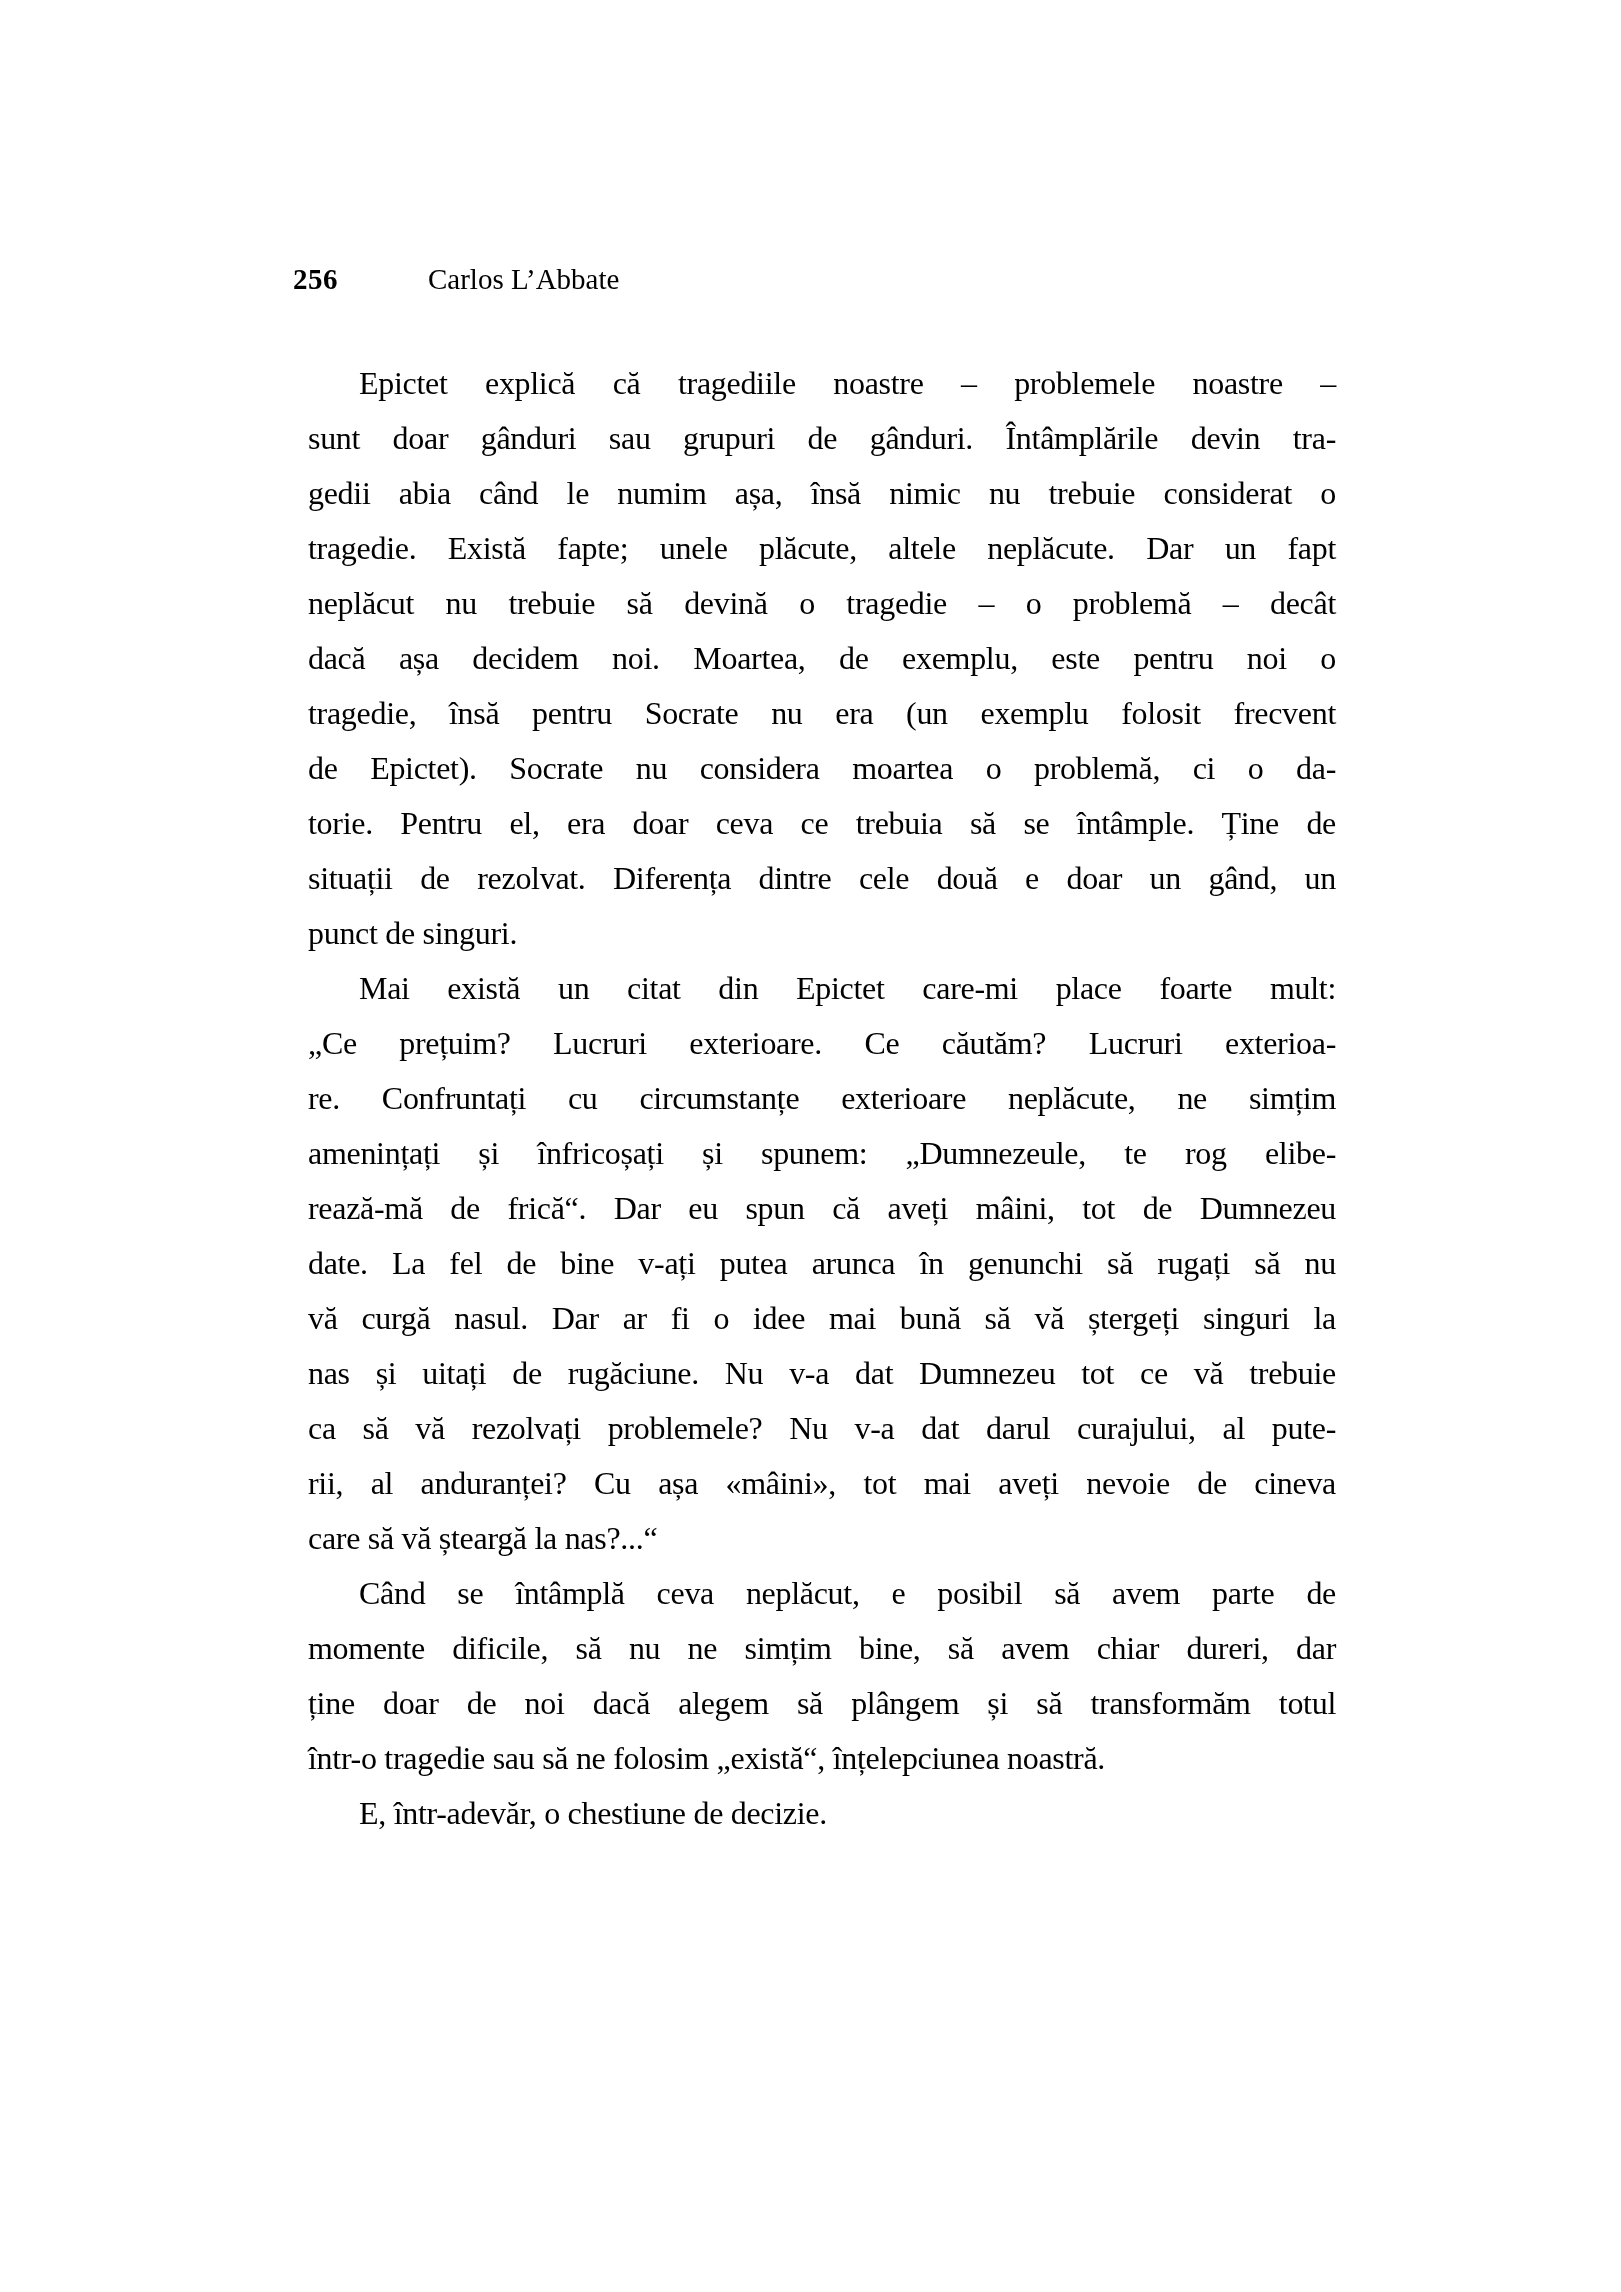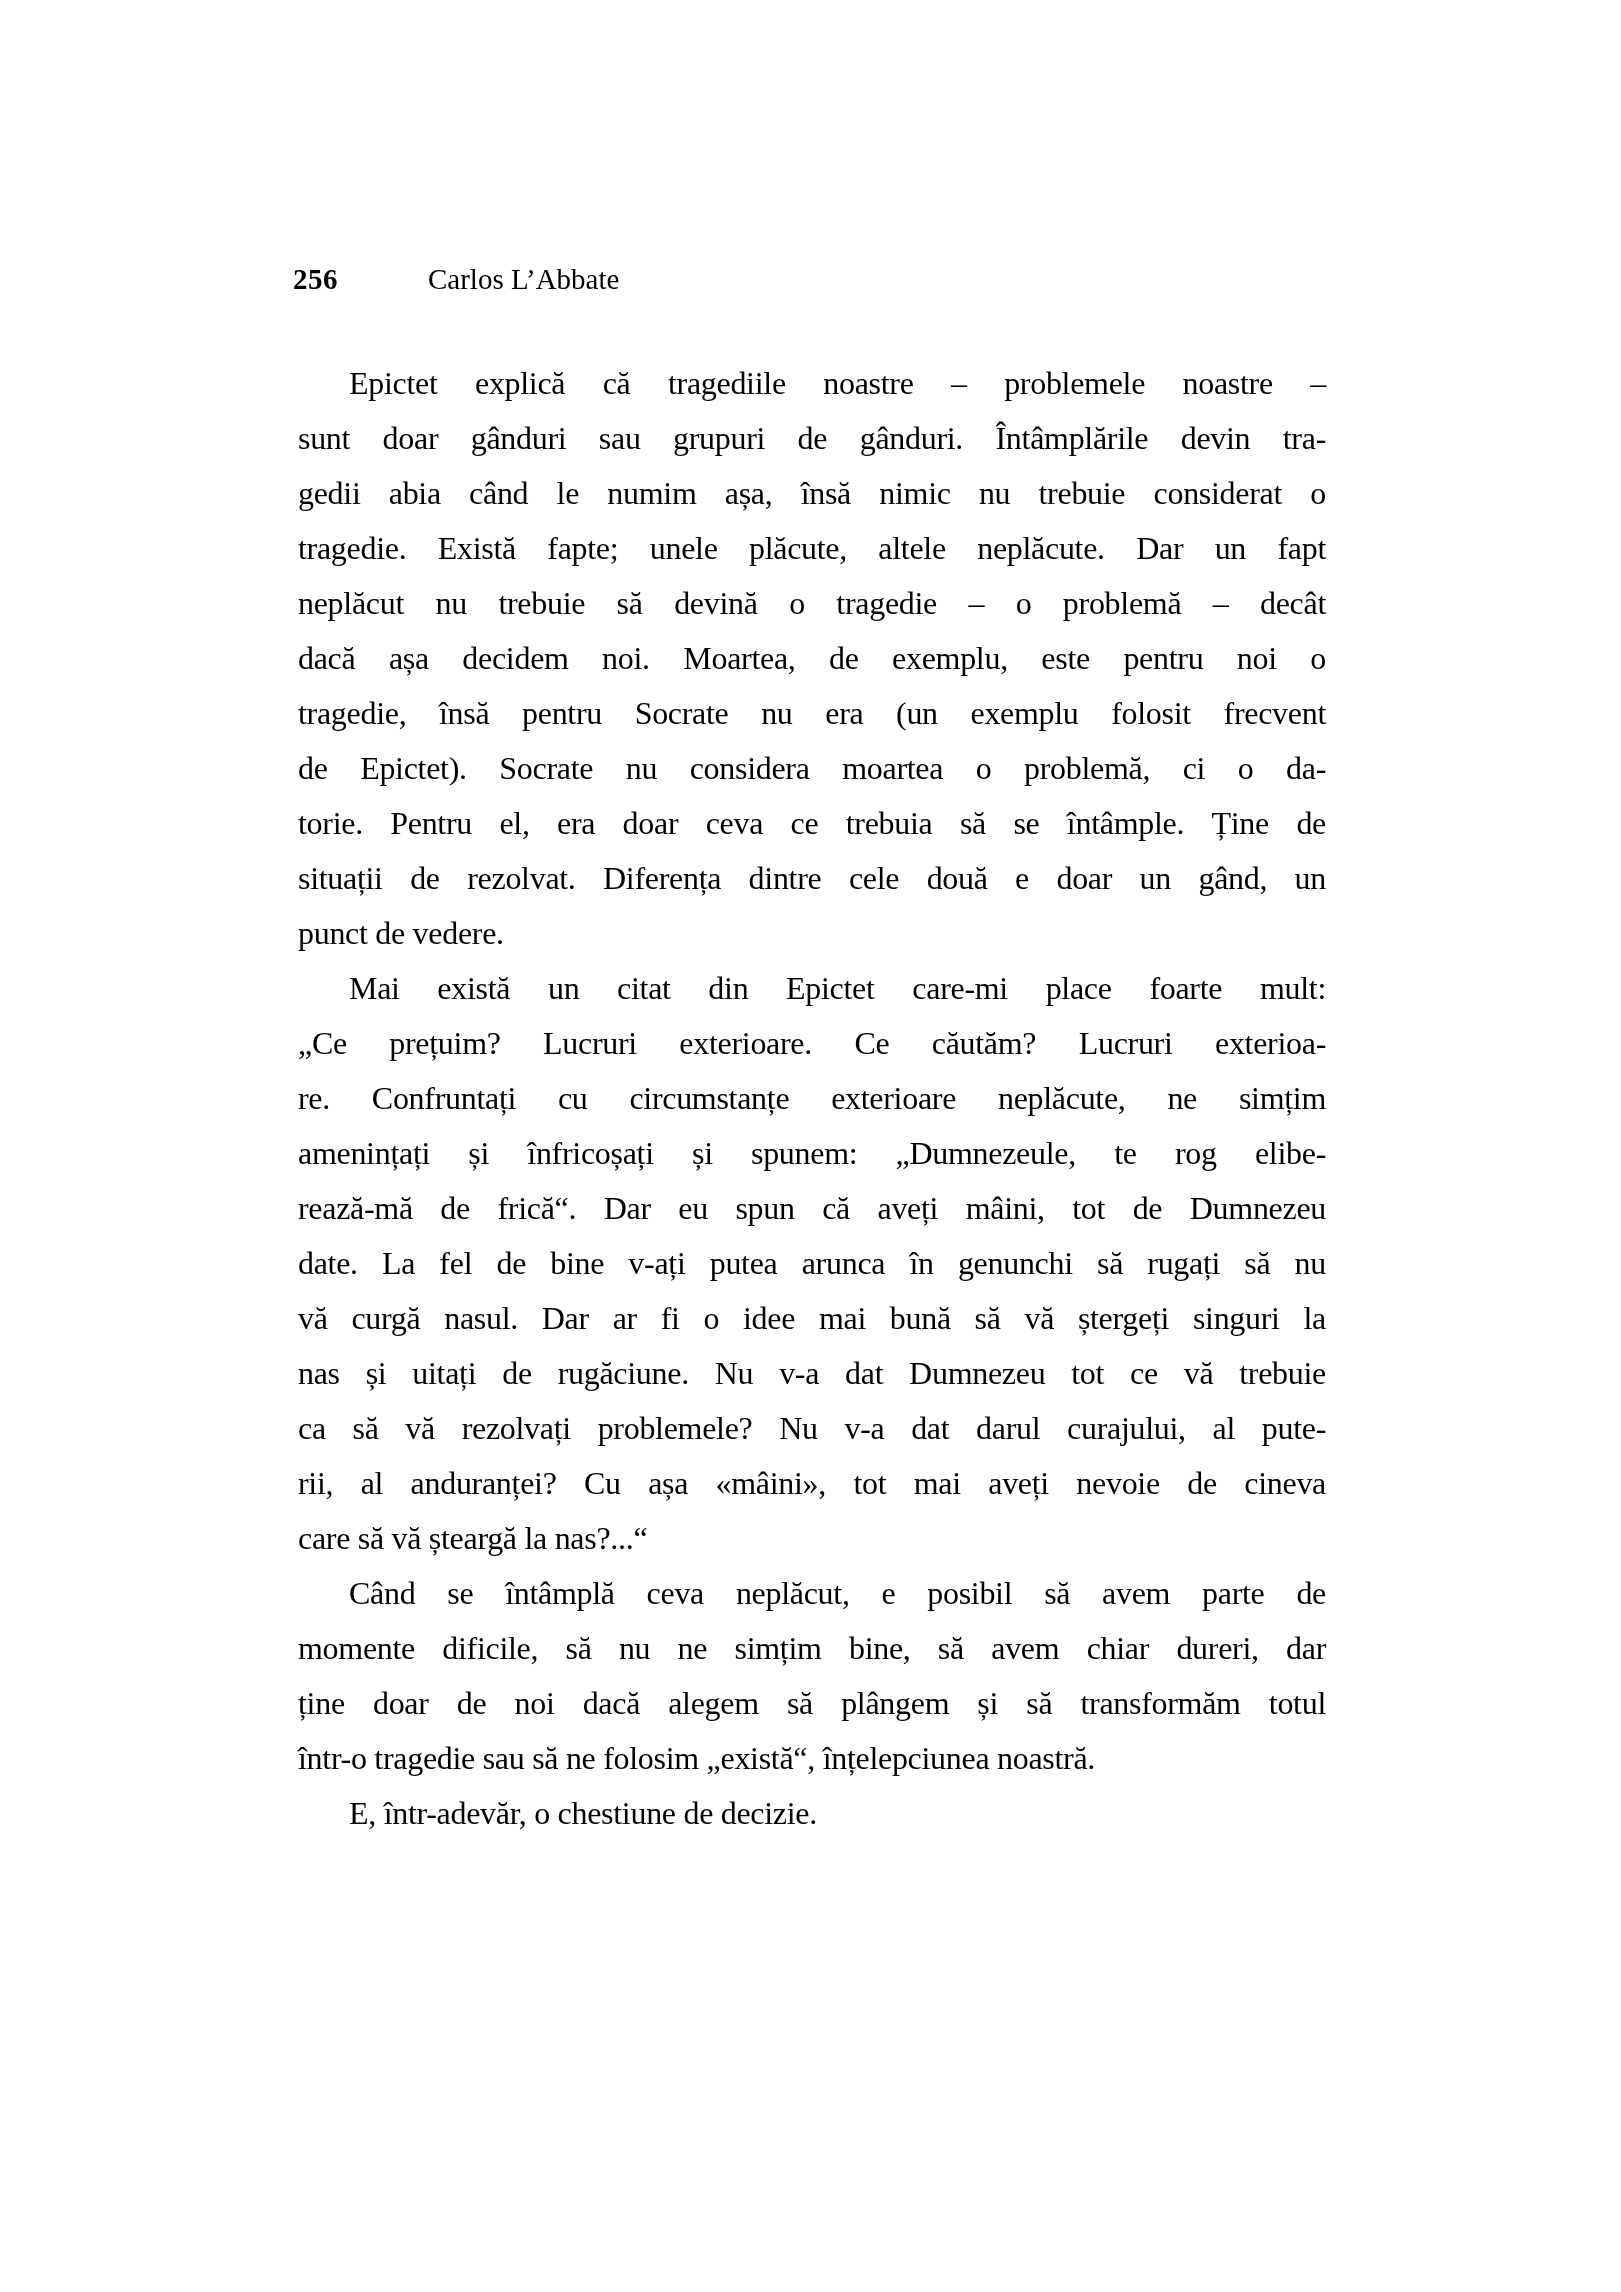--- a/index.html
+++ b/index.html
@@ -35,21 +35,21 @@
     letter-spacing: 0.5px;
   }
 
   .running-title {
     margin-left: 84px;
     font-weight: normal;
   }
 
   .page-body {
     position: absolute;
-    left: 262px;
+    left: 272px;
     top: 329px;
     width: 1052px;
   }
 
   .paragraph { }
 
   .line {
     font-size: 32px;
     line-height: 49px;
     height: 49px;
@@ -85,21 +85,21 @@
         <div class="line first">Epictet explică că tragediile noastre – problemele noastre –</div>
         <div class="line">sunt doar gânduri sau grupuri de gânduri. Întâmplările devin tra-</div>
         <div class="line">gedii abia când le numim așa, însă nimic nu trebuie considerat o</div>
         <div class="line">tragedie. Există fapte; unele plăcute, altele neplăcute. Dar un fapt</div>
         <div class="line">neplăcut nu trebuie să devină o tragedie – o problemă – decât</div>
         <div class="line">dacă așa decidem noi. Moartea, de exemplu, este pentru noi o</div>
         <div class="line">tragedie, însă pentru Socrate nu era (un exemplu folosit frecvent</div>
         <div class="line">de Epictet). Socrate nu considera moartea o problemă, ci o da-</div>
         <div class="line">torie. Pentru el, era doar ceva ce trebuia să se întâmple. Ține de</div>
         <div class="line">situații de rezolvat. Diferența dintre cele două e doar un gând, un</div>
-        <div class="line last">punct de vedere.</div>
+        <div class="line last">punct de singuri.</div>
       </div>
       <div class="paragraph">
         <div class="line first">Mai există un citat din Epictet care-mi place foarte mult:</div>
         <div class="line">„Ce prețuim? Lucruri exterioare. Ce căutăm? Lucruri exterioa-</div>
         <div class="line">re. Confruntați cu circumstanțe exterioare neplăcute, ne simțim</div>
         <div class="line">amenințați și înfricoșați și spunem: „Dumnezeule, te rog elibe-</div>
         <div class="line">rează-mă de frică“. Dar eu spun că aveți mâini, tot de Dumnezeu</div>
         <div class="line">date. La fel de bine v-ați putea arunca în genunchi să rugați să nu</div>
         <div class="line">vă curgă nasul. Dar ar fi o idee mai bună să vă ștergeți singuri la</div>
         <div class="line">nas și uitați de rugăciune. Nu v-a dat Dumnezeu tot ce vă trebuie</div>

